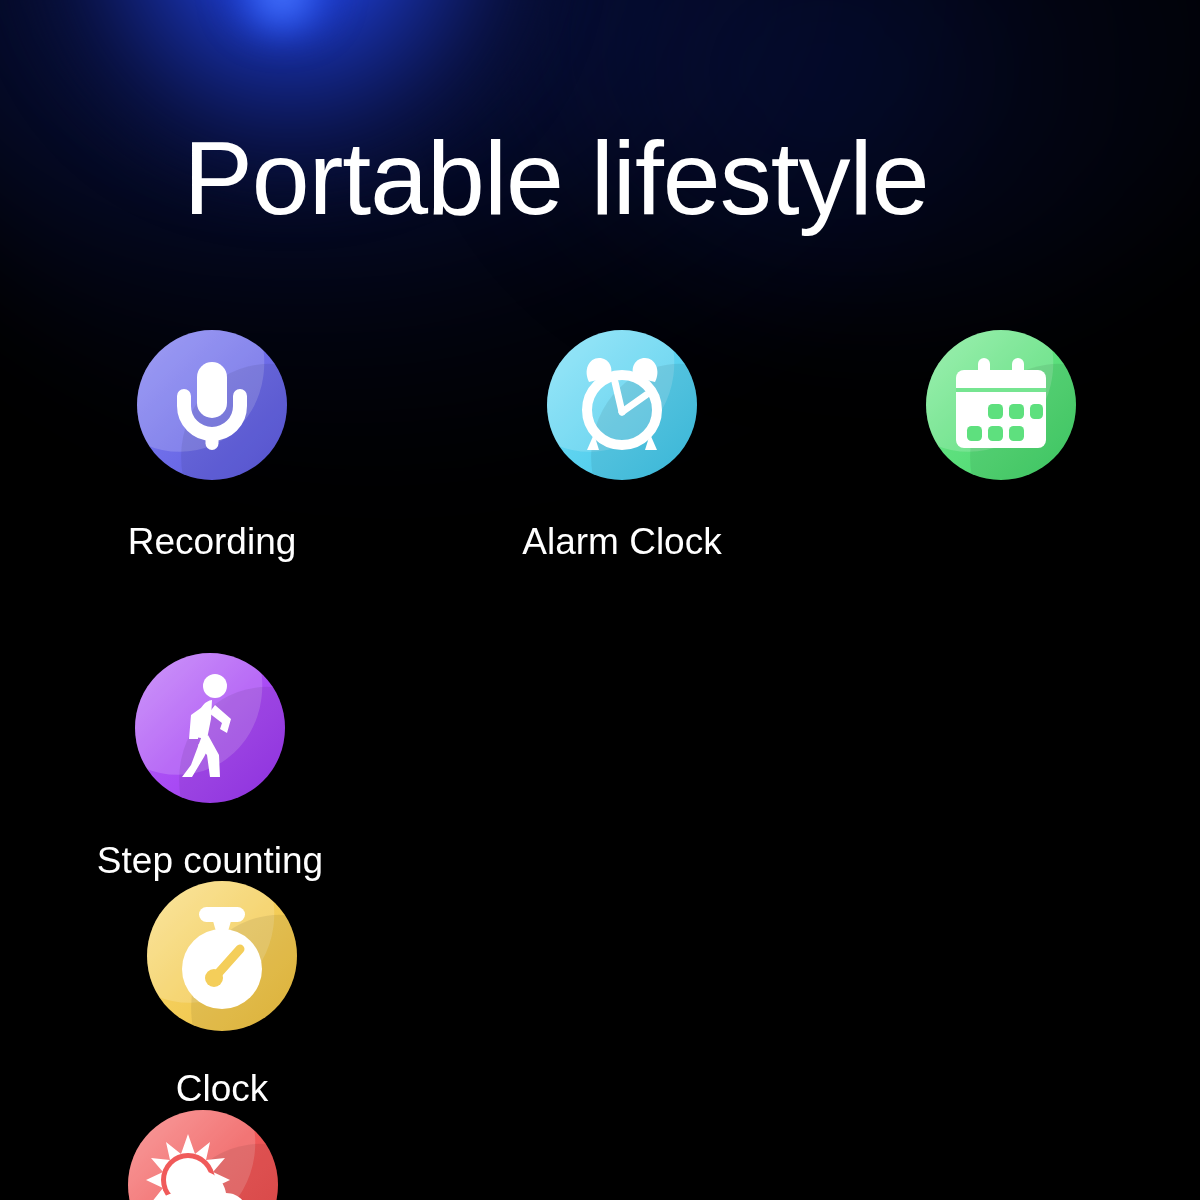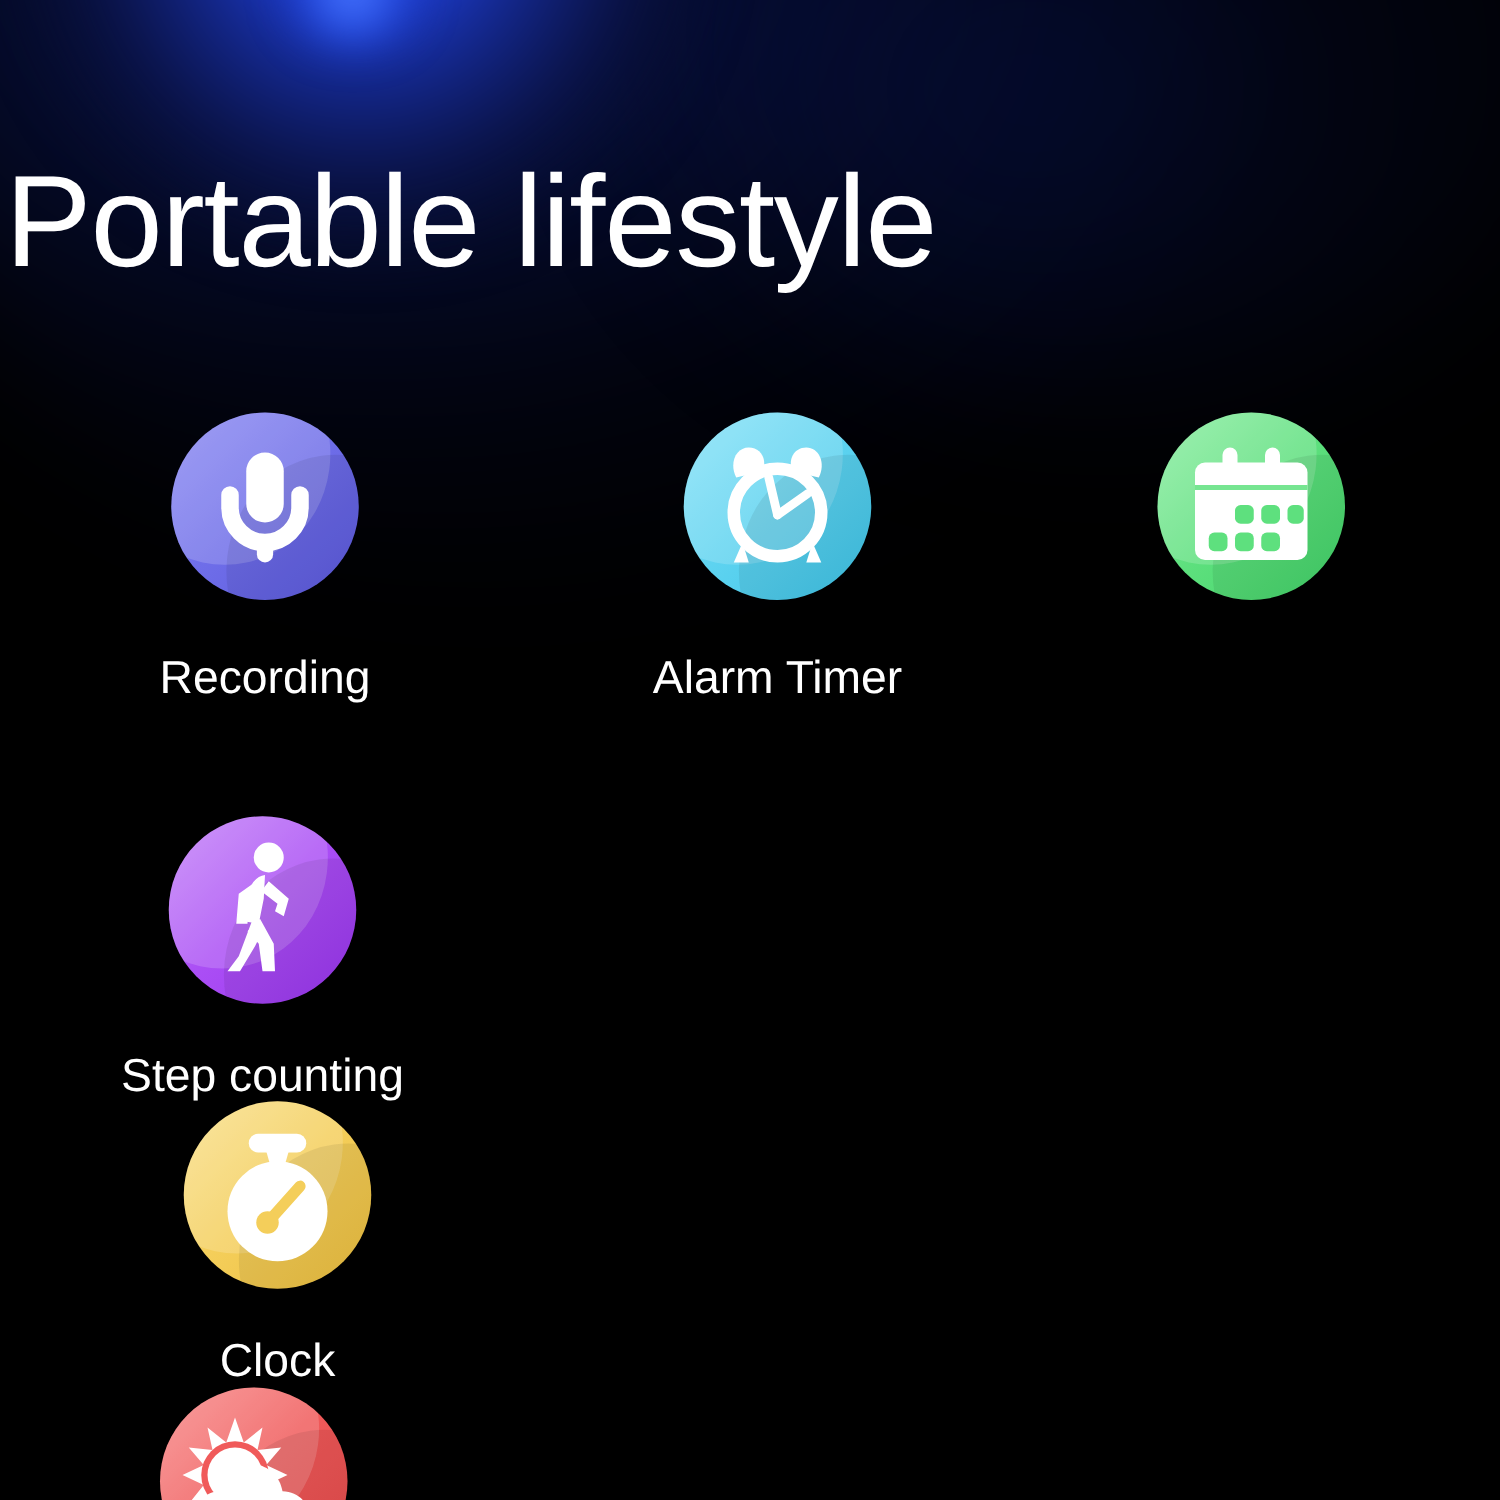--- a/index.html
+++ b/index.html
@@ -81,24 +81,24 @@
                 rgba(10,24,96,0.42) 0%,
                 rgba(6,14,58,0.24) 45%,
                 rgba(0,0,0,0) 100%);
     filter: blur(60px);
     pointer-events: none;
   }
 
   
   .title {
     position: absolute;
-    left: 4px;
+    left: 16px;
     top: 126px;
     width: 1080px;
-    text-align: left;
+    text-align: center;
     color: #ffffff;
     font-size: 104px;
     line-height: 1.0;
     font-weight: 400;
     letter-spacing: -1px;
     white-space: nowrap;
   }
 
   
   .grid {
@@ -216,21 +216,21 @@
 
             <path d="M47 104 L40 120 L52 120 Z" fill="#ffffff"></path>
             <path d="M103 104 L110 120 L98 120 Z" fill="#ffffff"></path>
 
             <circle cx="75" cy="80" r="35" fill="none" stroke="#ffffff" stroke-width="10"></circle>
 
             <path d="M75 82 L68 52" stroke="#ffffff" stroke-width="7" stroke-linecap="round" fill="none"></path>
             <path d="M75 82 L99 65" stroke="#ffffff" stroke-width="7" stroke-linecap="round" fill="none"></path>
           </svg>
         </div>
-        <div class="label">Alarm Timer</div>
+        <div class="label">Alarm Clock</div>
       </div>
 
       <div class="cell cell-calendar">
         <div class="badge" id="badge-2" style="background: linear-gradient(135deg, rgb(138, 237, 161) 0%, rgb(94, 224, 126) 48%, rgb(66, 212, 104) 100%);">
           <svg viewBox="0 0 150 150">
 
             <rect x="52" y="28" width="12" height="26" rx="6" fill="#ffffff"></rect>
             <rect x="86" y="28" width="12" height="26" rx="6" fill="#ffffff"></rect>
 
             <rect x="30" y="40" width="90" height="78" rx="8" fill="#ffffff"></rect>

